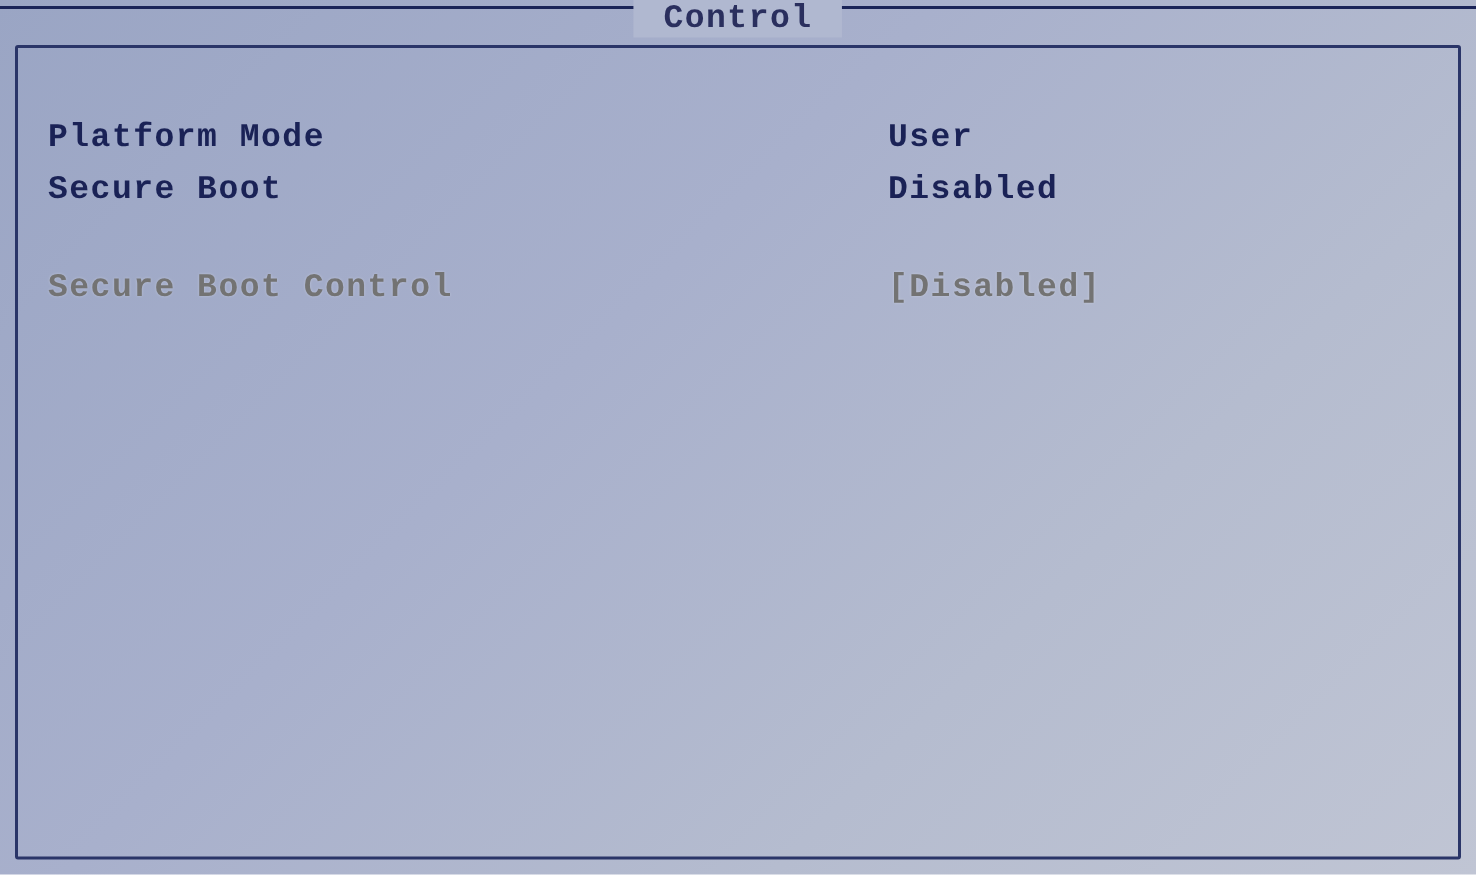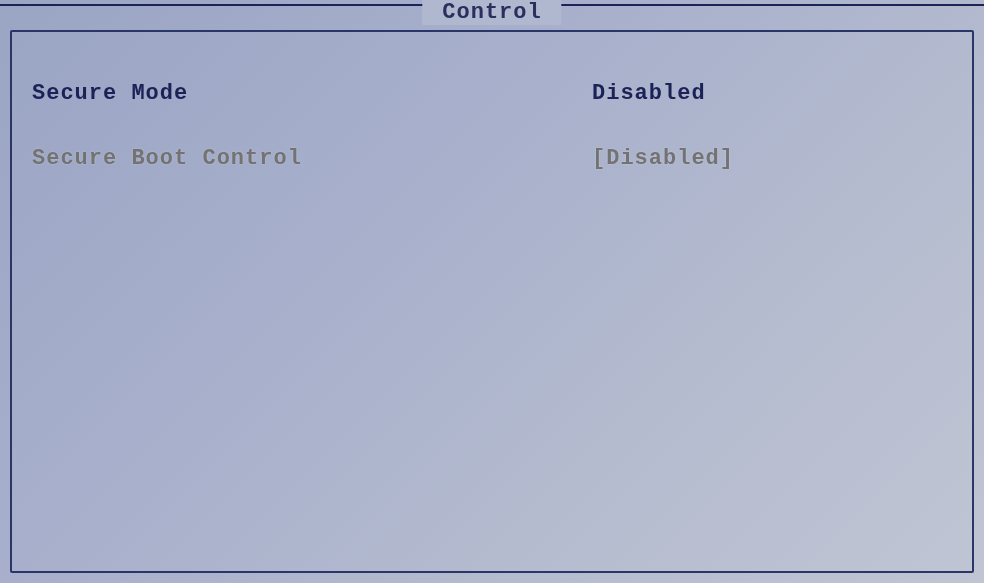--- a/index.html
+++ b/index.html
@@ -83,23 +83,25 @@
   </style>
 </head>
 <body>
 
 <div class="top-line"></div>
 <div class="top-tab">Control</div>
 <div class="frame-border"></div>
 
 <div class="content">
   <div class="row">
+    <div class="label-col">Platform Mode</div>
+    <div class="value-col">User</div>
   </div>
   <div class="row">
-    <div class="label-col">Secure Mode</div>
+    <div class="label-col">Secure Boot</div>
     <div class="value-col">Disabled</div>
   </div>
   <div class="spacer"></div>
   <div class="row selected">
     <div class="label-col">Secure Boot Control</div>
     <div class="value-col bracket-value">Disabled</div>
   </div>
 </div>
 
 </body></html>

